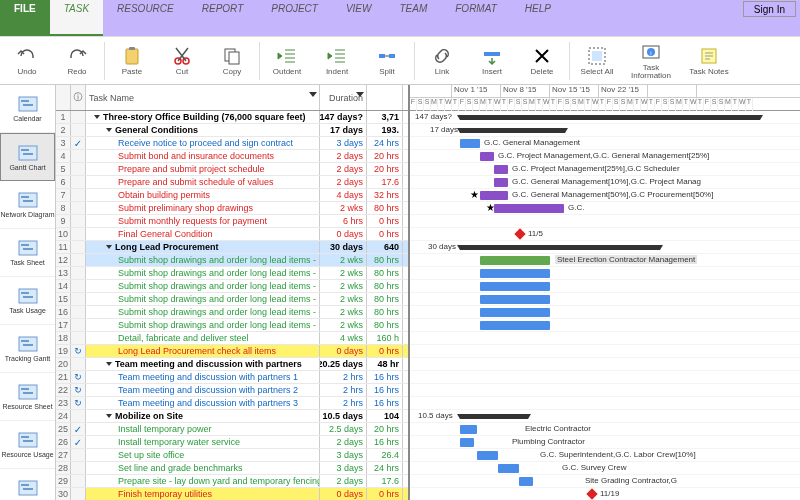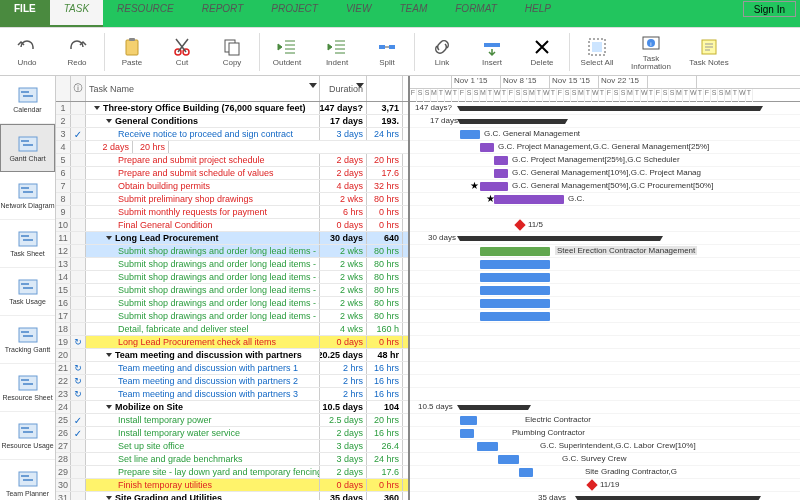--- a/index.html
+++ b/index.html
@@ -1,17 +1,17 @@
 <!DOCTYPE html>
 <html><head>
 <meta charset="utf-8">
 <style>
 *{box-sizing:border-box;margin:0;padding:0;font-family:Arial,sans-serif}
 body{width:800px;height:500px;overflow:hidden;font-size:10px;background:#fff}
-.menubar{height:28px;background:#22c55e;border-bottom:1px solid #ddd;display:flex;align-items:stretch}
+.menubar{height:37px;background:#c4b5fd;border-bottom:1px solid #ddd;display:flex;align-items:stretch}
 .menubar .file{background:#4a8a3f;color:#fff;padding:3px 14px;font-size:10px;font-weight:bold}
 .menubar .tab{padding:3px 14px;font-size:10px;color:#555;cursor:pointer}
 .menubar .tab.active{color:#4a8a3f;border-bottom:2px solid #4a8a3f;background:#f5f5f5}
 .menubar .signin{margin-left:auto;border:1px solid #999;padding:2px 10px;font-size:10px;margin-right:4px;margin-top:1px;height:16px}
 .toolbar{height:48px;border-bottom:1px solid #ccc;display:flex;align-items:center;padding:0 2px}
 .tool{display:flex;flex-direction:column;align-items:center;justify-content:center;width:50px;height:44px;cursor:pointer}
 .tool svg{width:20px;height:20px}
 .tool span{font-size:8px;color:#555;margin-top:2px;text-align:center;line-height:1}
 .tool.wide{width:58px}
 .vsep{width:1px;height:38px;background:#ddd;margin:0 2px}
@@ -290,20 +290,21 @@
             <div class="c c1">
               <span class="check">✓</span>
             </div>
             <div class="c c2 blue" style="padding-left:32px">Receive notice to proceed and sign contract</div>
             <div class="c c3 blue">3 days</div>
             <div class="c c4 blue">24 hrs</div>
           </div>
           <div class="row">
             <div class="c c0">4</div>
             <div class="c c1"></div>
+            <div class="c c2 red" style="padding-left:32px">Submit bond and insurance documents</div>
             <div class="c c3 red">2 days</div>
             <div class="c c4 red">20 hrs</div>
           </div>
           <div class="row">
             <div class="c c0">5</div>
             <div class="c c1"></div>
             <div class="c c2 red" style="padding-left:32px">Prepare and submit project schedule</div>
             <div class="c c3 red">2 days</div>
             <div class="c c4 red">20 hrs</div>
           </div>

